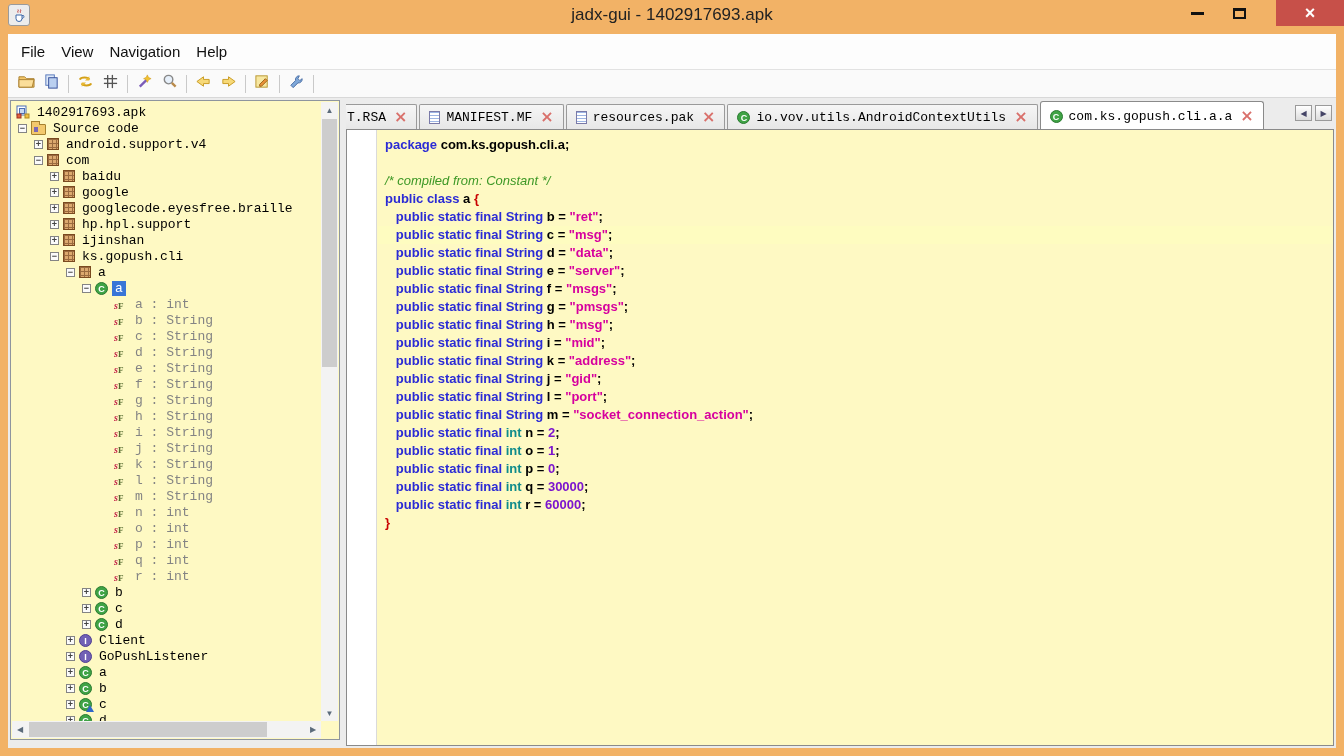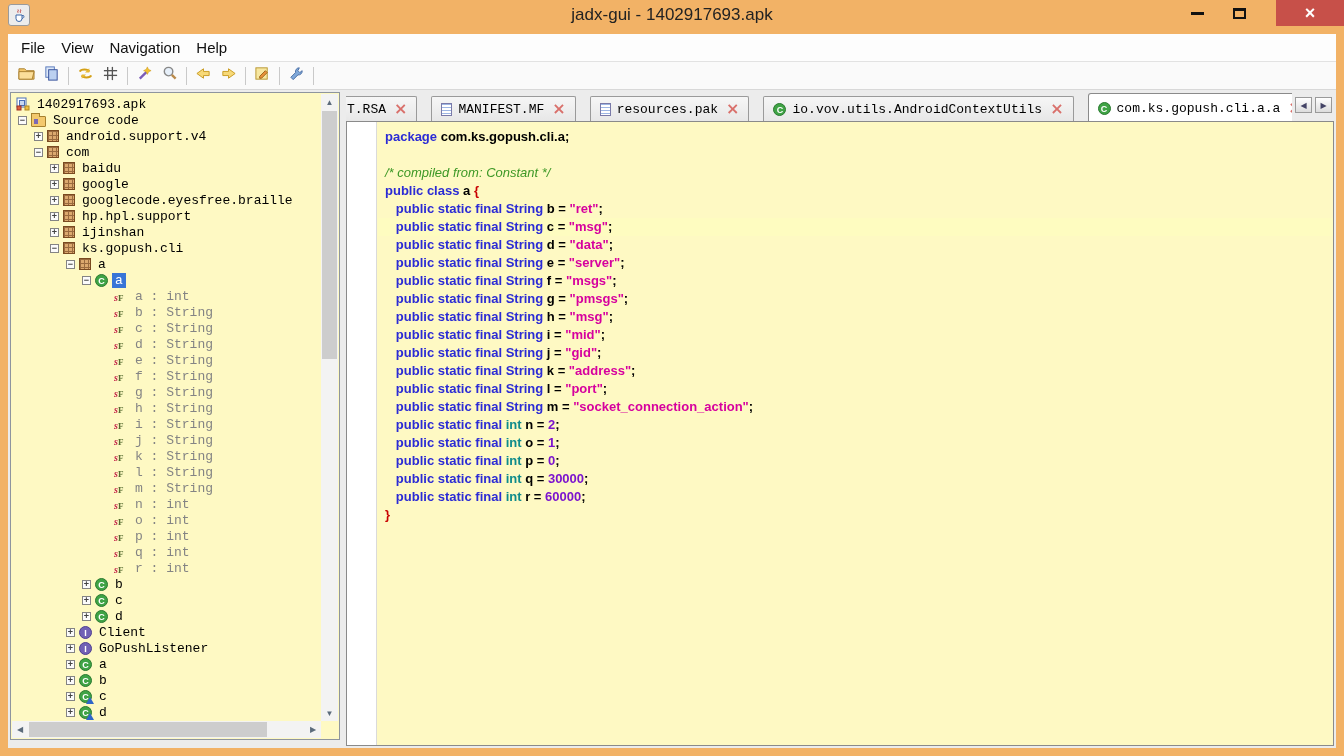--- a/index.html
+++ b/index.html
@@ -11,21 +11,21 @@
   .app-icon svg{width:16px;height:16px;}
   .title{position:absolute;left:0;right:0;top:5px;text-align:center;font-size:17px;color:#222;}
   .winbtn{position:absolute;top:0;height:26px;display:flex;align-items:center;justify-content:center;cursor:default;}
   .btn-min{right:128px;width:38px;}
   .btn-max{right:86px;width:38px;}
   .btn-close{right:0;width:68px;background:var(--close);color:#fff;font-size:18px;font-weight:bold;}
   .min-glyph{width:13px;height:3px;background:#111;}
   .max-glyph{width:13px;height:11px;border:2px solid #111;border-top-width:3px;background:transparent;}
   
   .content{position:absolute;left:8px;top:34px;right:8px;bottom:8px;background:#FCFCFC;display:flex;flex-direction:column;}
-  .menubar{height:28px;background:#FDFDFD;border-bottom:1px solid #E2E2E2;display:flex;align-items:center;padding-left:5px;font-size:15px;color:#111;}
+  .menubar{height:36px;background:#FDFDFD;border-bottom:1px solid #E2E2E2;display:flex;align-items:center;padding-left:5px;font-size:15px;color:#111;}
   .menu-item{padding:2px 8px;}
   .toolbar{height:28px;display:flex;align-items:center;padding-left:6px;background:#FAFAFA;border-bottom:1px solid #D8D8D8;}
   .tb-btn{width:25px;height:23px;display:flex;align-items:center;justify-content:center;}
   .tb-btn svg{width:17px;height:17px;}
   .tb-sep{width:1px;height:18px;background:#C9C9C9;margin:0 4px;}
   .main{flex:1;position:relative;background:#ECECEC;}
   
   .tree-panel{position:absolute;left:2px;top:2px;bottom:8px;width:330px;background:#fef9c3;border:1px solid #8E959E;}
   .tree-rows{position:absolute;left:1px;top:1px;right:18px;bottom:18px;overflow:hidden;padding-top:2px;font-family:"Liberation Mono",monospace;font-size:13px;}
   .row{height:16px;display:flex;align-items:center;white-space:pre;}
@@ -54,21 +54,21 @@
   .sb-up{top:0;left:0;right:0;height:16px;}
   .sb-down{bottom:0;left:0;right:0;height:16px;}
   .sb-left{left:0;top:0;bottom:0;width:16px;}
   .sb-right{right:0;top:0;bottom:0;width:16px;}
   .vthumb{position:absolute;left:1px;right:1px;top:17px;height:248px;background:#CDCDCD;}
   .hthumb{position:absolute;top:1px;bottom:1px;left:17px;width:238px;background:#CDCDCD;}
   
   .code-panel{position:absolute;left:338px;top:2px;right:2px;bottom:2px;display:flex;flex-direction:column;}
   .tabbar{height:30px;display:flex;align-items:flex-end;}
   .tabs{flex:1;display:flex;align-items:flex-end;height:30px;overflow:hidden;border-bottom:1px solid #8a8a8a;}
-  .tab{height:25px;background:linear-gradient(#F6F6F6,#E7E7E7);border:1px solid #9a9a9a;border-bottom:none;margin-right:2px;display:flex;align-items:center;padding:0 9px;gap:6px;border-radius:2px 2px 0 0;font-family:"Liberation Mono",monospace;font-size:13px;color:#000;white-space:nowrap;flex:0 0 auto;margin-left:12px;}
+  .tab{height:25px;background:linear-gradient(#F6F6F6,#E7E7E7);border:1px solid #9a9a9a;border-bottom:none;margin-right:2px;display:flex;align-items:center;padding:0 9px;gap:6px;border-radius:2px 2px 0 0;font-family:"Liberation Mono",monospace;font-size:13px;color:#000;white-space:nowrap;flex:0 0 auto;}
   .tab.clipped{margin-left:-8px;border-left:none;}
   .tab.active{height:29px;background:#fff;margin-bottom:-1px;border-color:#8a8a8a;border-radius:3px 3px 0 0;z-index:2;}
   .tab-close{color:#D9706B;font:bold 16px/14px "DejaVu Sans",sans-serif;margin-left:2px;}
   .ic-file{width:11px;height:13px;background:#fff;border:1px solid #7a7aa8;background-image:linear-gradient(#9db6e4 1px,transparent 1px);background-size:100% 3px;background-position:0 3px;}
   .tab .ic-round{flex:0 0 13px;}
   .tabscroll{width:42px;height:30px;display:flex;gap:3px;align-items:center;justify-content:flex-end;padding:0 2px 3px 0;border-bottom:1px solid #8a8a8a;}
   .tsbtn{width:17px;height:16px;border:1px solid #9a9a9a;background:linear-gradient(#fff,#ddd);font-size:8px;display:flex;align-items:center;justify-content:center;color:#446;}
   .editor{flex:1;background:#fef9c3;border:1px solid #8a8a8a;border-top:none;position:relative;overflow:hidden;}
   .gutter{position:absolute;left:0;top:0;bottom:0;width:30px;background:#fff;border-right:1px solid #DADADA;}
   .code{position:absolute;left:31px;top:0;right:0;bottom:0;padding-top:6px;font:bold 13px/18px "Liberation Sans",sans-serif;}
@@ -299,22 +299,22 @@
               <div class="cline"><span class="tk-c">/* compiled from: Constant */</span></div>
               <div class="cline"><span class="tk-k">public class </span><span class="tk-p">a </span><span class="tk-b">{</span></div>
               <div class="cline"><span class="tk-p">   </span><span class="tk-k">public static final String </span><span class="tk-p">b = </span><span class="tk-s">"ret"</span><span class="tk-p">;</span></div>
               <div class="cline hl"><span class="tk-p">   </span><span class="tk-k">public static final String </span><span class="tk-p">c = </span><span class="tk-s">"msg"</span><span class="tk-p">;</span></div>
               <div class="cline"><span class="tk-p">   </span><span class="tk-k">public static final String </span><span class="tk-p">d = </span><span class="tk-s">"data"</span><span class="tk-p">;</span></div>
               <div class="cline"><span class="tk-p">   </span><span class="tk-k">public static final String </span><span class="tk-p">e = </span><span class="tk-s">"server"</span><span class="tk-p">;</span></div>
               <div class="cline"><span class="tk-p">   </span><span class="tk-k">public static final String </span><span class="tk-p">f = </span><span class="tk-s">"msgs"</span><span class="tk-p">;</span></div>
               <div class="cline"><span class="tk-p">   </span><span class="tk-k">public static final String </span><span class="tk-p">g = </span><span class="tk-s">"pmsgs"</span><span class="tk-p">;</span></div>
               <div class="cline"><span class="tk-p">   </span><span class="tk-k">public static final String </span><span class="tk-p">h = </span><span class="tk-s">"msg"</span><span class="tk-p">;</span></div>
               <div class="cline"><span class="tk-p">   </span><span class="tk-k">public static final String </span><span class="tk-p">i = </span><span class="tk-s">"mid"</span><span class="tk-p">;</span></div>
+              <div class="cline"><span class="tk-p">   </span><span class="tk-k">public static final String </span><span class="tk-p">k = </span><span class="tk-s">"address"</span><span class="tk-p">;</span></div>
               <div class="cline"><span class="tk-p">   </span><span class="tk-k">public static final String </span><span class="tk-p">j = </span><span class="tk-s">"gid"</span><span class="tk-p">;</span></div>
-              <div class="cline"><span class="tk-p">   </span><span class="tk-k">public static final String </span><span class="tk-p">k = </span><span class="tk-s">"address"</span><span class="tk-p">;</span></div>
               <div class="cline"><span class="tk-p">   </span><span class="tk-k">public static final String </span><span class="tk-p">l = </span><span class="tk-s">"port"</span><span class="tk-p">;</span></div>
               <div class="cline"><span class="tk-p">   </span><span class="tk-k">public static final String </span><span class="tk-p">m = </span><span class="tk-s">"socket_connection_action"</span><span class="tk-p">;</span></div>
               <div class="cline"><span class="tk-p">   </span><span class="tk-k">public static final </span><span class="tk-t">int</span><span class="tk-p"> n = </span><span class="tk-n">2</span><span class="tk-p">;</span></div>
               <div class="cline"><span class="tk-p">   </span><span class="tk-k">public static final </span><span class="tk-t">int</span><span class="tk-p"> o = </span><span class="tk-n">1</span><span class="tk-p">;</span></div>
               <div class="cline"><span class="tk-p">   </span><span class="tk-k">public static final </span><span class="tk-t">int</span><span class="tk-p"> p = </span><span class="tk-n">0</span><span class="tk-p">;</span></div>
               <div class="cline"><span class="tk-p">   </span><span class="tk-k">public static final </span><span class="tk-t">int</span><span class="tk-p"> q = </span><span class="tk-n">30000</span><span class="tk-p">;</span></div>
               <div class="cline"><span class="tk-p">   </span><span class="tk-k">public static final </span><span class="tk-t">int</span><span class="tk-p"> r = </span><span class="tk-n">60000</span><span class="tk-p">;</span></div>
               <div class="cline"><span class="tk-b">}</span></div>
             </div>
         </div>

